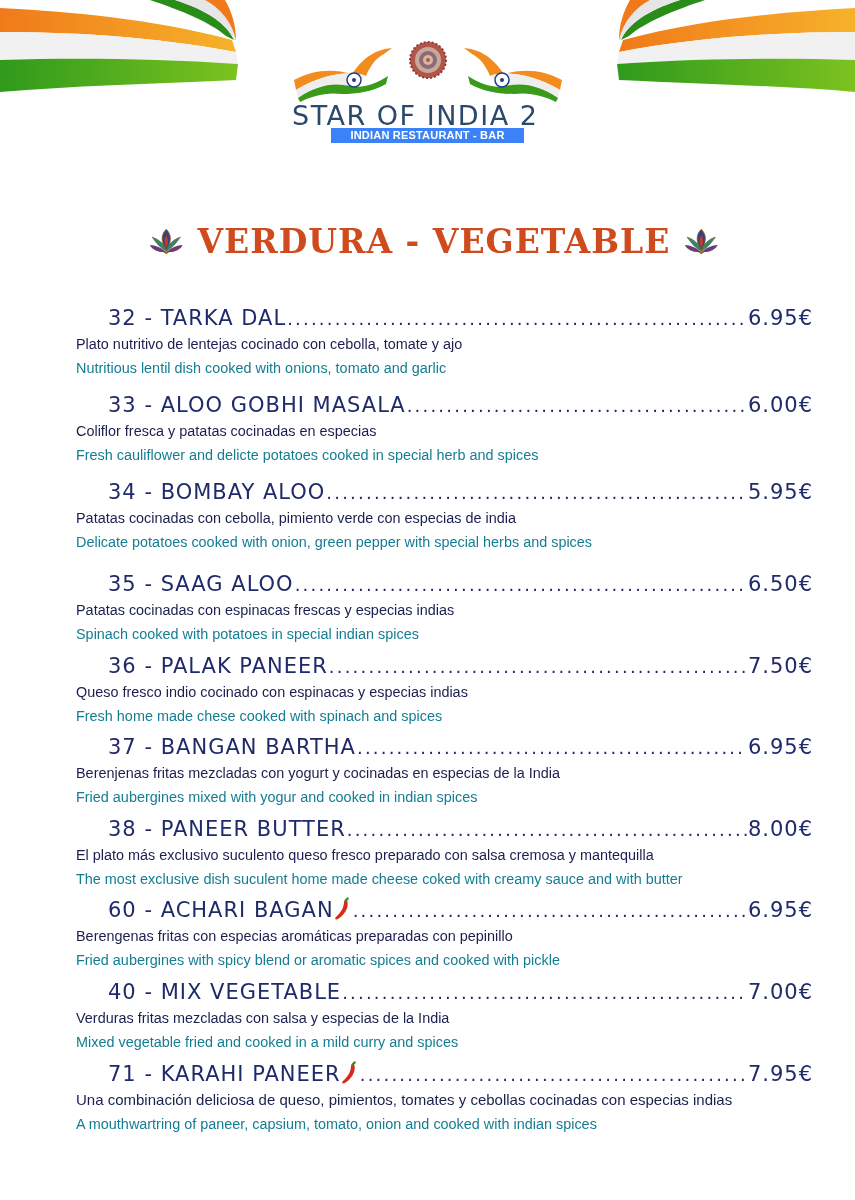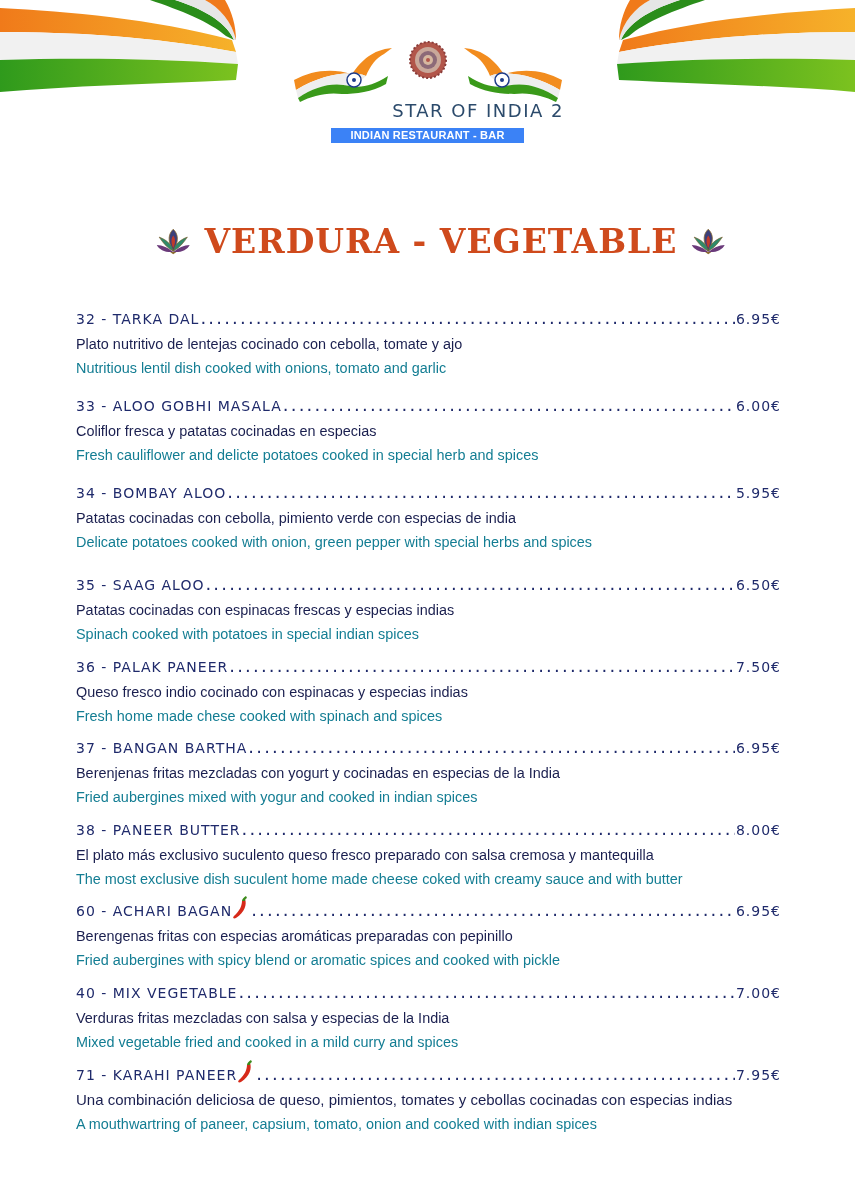--- a/index.html
+++ b/index.html
@@ -6,46 +6,46 @@
     html, body { width: 855px; height: 1200px; background: #ffffff; overflow: hidden; }
     body { position: relative; font-family: "Liberation Sans", sans-serif; }
 
     .ribbon { position: absolute; top: 0; }
     .ribbon-left { left: 0; width: 240px; height: 100px; }
     .ribbon-right { right: 0; width: 240px; height: 100px; }
 
     .logo { position: absolute; left: 292px; top: 40px; width: 272px; height: 105px; }
     .logo-art { position: absolute; left: 0; top: 0; width: 272px; height: 62px; }
     .logo-title {
-      position: absolute; left: 0; top: 60px; width: 272px; text-align: right;
-      font-family: "DejaVu Sans", sans-serif; font-size: 18px; letter-spacing: 1.5px;
+      position: absolute; left: 0; top: 60px; width: 272px; text-align: left;
+      font-family: "DejaVu Sans", sans-serif; font-size: 27px; letter-spacing: 1.5px;
       color: #2b4a6b; font-weight: normal;
     }
     .logo-sub {
       position: absolute; left: 39px; top: 88px; width: 193px; height: 15px;
       background: #3b82f6; color: #ffffff; font-weight: bold; font-size: 11px;
       text-align: center; line-height: 15px; letter-spacing: 0.2px;
     }
 
     .section-title {
-      position: absolute; left: 156px; top: 216px; width: 570px; height: 50px;
+      position: absolute; left: 149px; top: 216px; width: 570px; height: 50px;
       display: flex; align-items: center; justify-content: center; gap: 14px;
     }
     .section-title h1 {
       font-family: "DejaVu Serif", serif; font-weight: bold; font-size: 33px;
       color: #cf4a1c; letter-spacing: 1px; white-space: nowrap;
     }
     .lotus { width: 44px; height: 34px; }
 
     .menu { position: absolute; left: 76px; top: 300px; width: 710px; }
     .item { position: absolute; left: 0; width: 740px; }
     .item-head {
       display: flex; align-items: baseline; width: 705px;
-      font-family: "DejaVu Sans", sans-serif; font-size: 14px; color: #1f2a6b;
-      letter-spacing: 1px; line-height: 28px; white-space: nowrap;
+      font-family: "DejaVu Sans", sans-serif; font-size: 21px; color: #1f2a6b;
+      letter-spacing: 1px; line-height: 28px; white-space: nowrap; margin-left: 32px;
     }
     .item-name { flex: 0 0 auto; }
     .chili { display: inline-block; width: 20px; height: 24px; vertical-align: -4px; margin-left: -2px; }
     .leader {
       flex: 1 1 auto; overflow: hidden; color: #1f2a6b; letter-spacing: 2.2px;
       font-size: 18px; margin: 0 1px;
     }
     .leader::before { content: "..............................................................................................................................................................................."; }
     .item-price { flex: 0 0 auto; }
     .desc-es {

